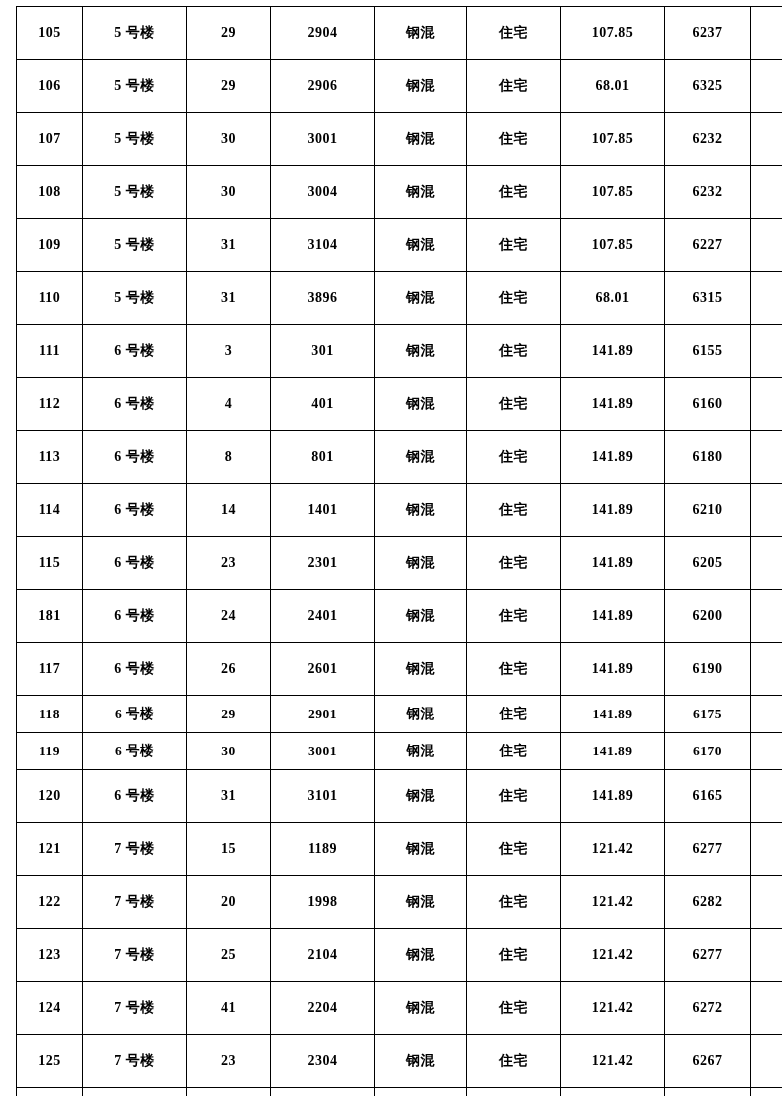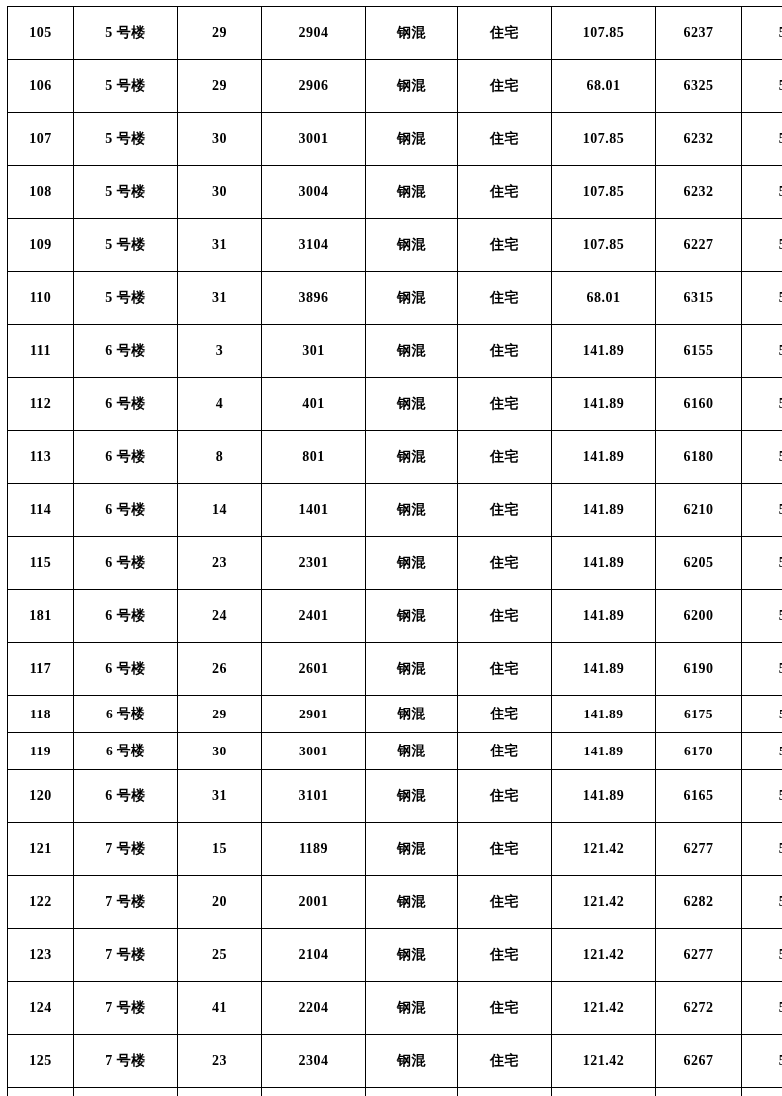--- a/index.html
+++ b/index.html
@@ -9,21 +9,21 @@
   }
   body {
     width: 782px;
     height: 1096px;
     font-family: "Liberation Serif", "DejaVu Serif", serif;
   }
   .page {
     width: 782px;
     height: 1096px;
     box-sizing: border-box;
-    padding: 6px 8px 6px 7px;
+    padding: 6px 8px 6px 16px;
     background: #ffffff;
   }
   table.data-table {
     width: 766px;
     border-collapse: collapse;
     table-layout: fixed;
     border: 1.5px solid #000;
   }
   table.data-table td {
     border: 1.2px solid #000;
@@ -254,21 +254,21 @@
           <td>钢混</td>
           <td>住宅</td>
           <td>121.42</td>
           <td>6277</td>
           <td>5</td>
         </tr>
         <tr>
           <td>122</td>
           <td>7 号楼</td>
           <td>20</td>
-          <td>2001</td>
+          <td>1998</td>
           <td>钢混</td>
           <td>住宅</td>
           <td>121.42</td>
           <td>6282</td>
           <td>5</td>
         </tr>
         <tr>
           <td>123</td>
           <td>7 号楼</td>
           <td>25</td>

